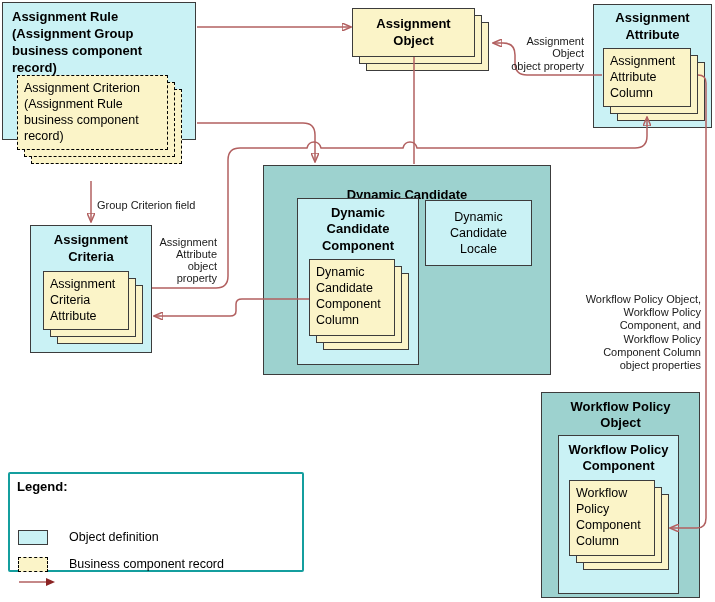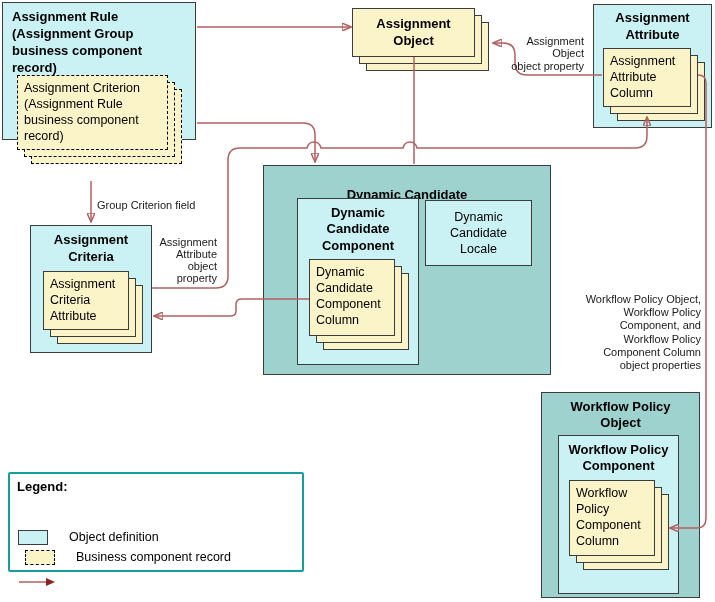--- a/index.html
+++ b/index.html
@@ -141,21 +141,21 @@
   </div>
 
   <div id="legend">
     <div class="lg-title">Legend:</div>
     <div class="lg-row" style="top:25px;margin-top:28px;">
       <div class="lg-sw">
           <div class="sw-obj"></div>
         </div>
       <div class="lg-label">Object definition</div>
     </div>
-    <div class="lg-row" style="top:73px;margin-left:7px;">
+    <div class="lg-row" style="top:80px;">
       <div class="lg-sw">
           <div class="sw-rec"></div>
         </div>
       <div class="lg-label">Business component record</div>
     </div>
     <div class="lg-row" style="top:98px;">
       <div class="lg-sw">
         <svg width="40" height="10" viewBox="0 0 40 10">
           <line x1="1" y1="5" x2="28" y2="5" stroke="#b26060" stroke-width="1.5"></line>
           <polygon points="28,1 37,5 28,9" fill="#8b2323"></polygon>

